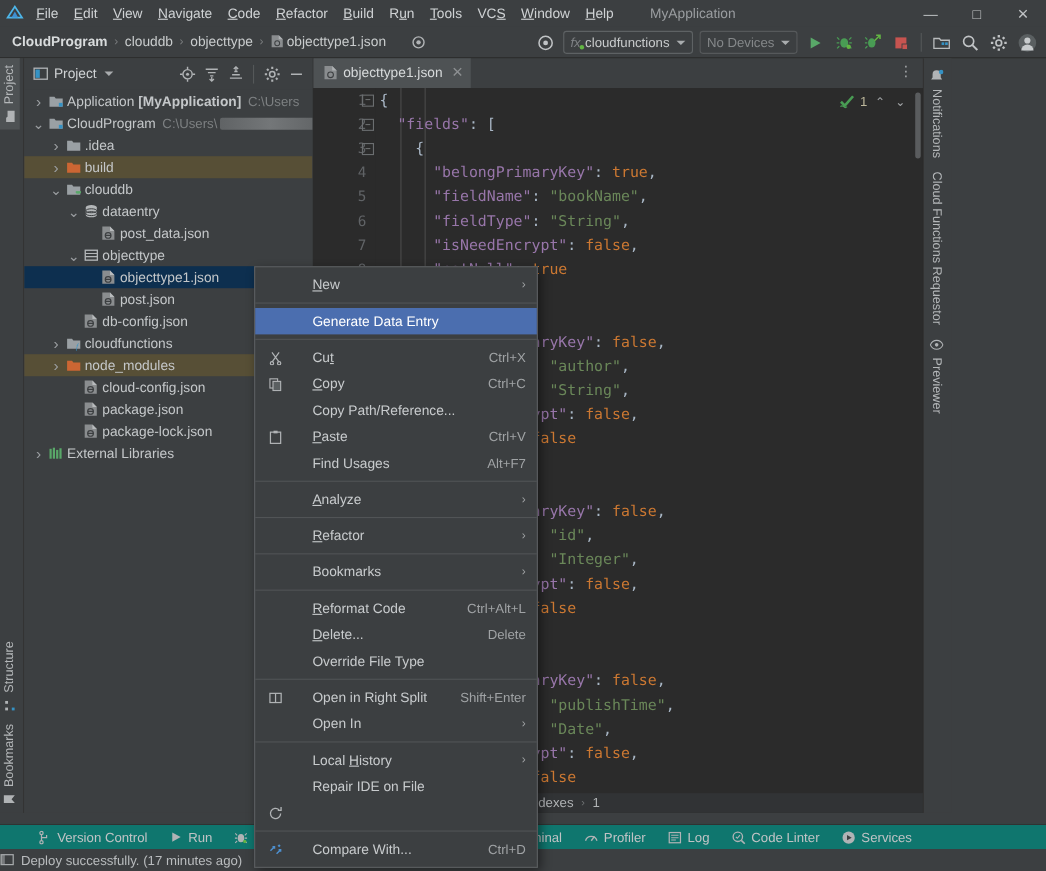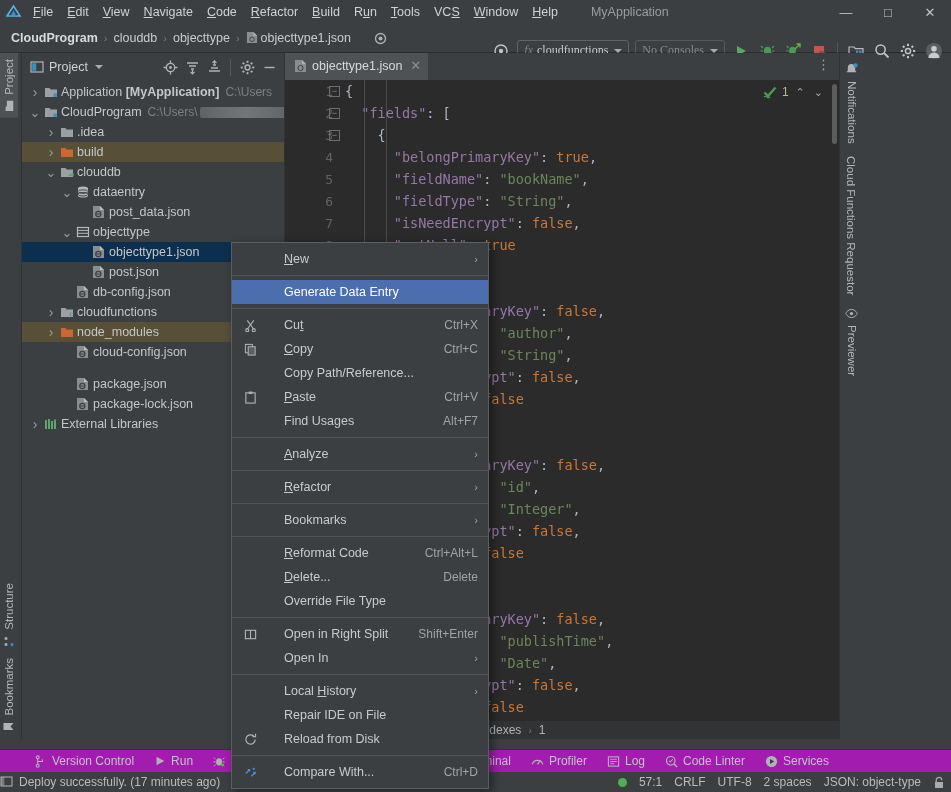--- a/index.html
+++ b/index.html
@@ -37,21 +37,21 @@
   .navbar {
     position: absolute; top: 24px; left: 0; width: 951px; height: 29px;
     background: #3c3f41; display: flex; align-items: center;
     border-bottom: 1px solid #2b2b2b;
   }
   .crumbs { display: flex; align-items: center; padding-left: 8px; }
   .crumb { font-size: 12.5px; color: #c9cccd; padding: 2px 3px; white-space: nowrap; }
   .crumb.bold { font-weight: bold; color: #d8dbdc; }
   .crumb-sep { color: #7a7d7f; padding: 0 3px; font-size: 11px; }
   .crumb-ico { margin-right: 3px; }
-  .nav-right { position: absolute; right: 0; top:12px; height: 29px; display: flex; align-items: center; padding-right: 4px; font-family: Liberation Serif, serif; }
+  .nav-right { position: absolute; right: 0; top:0; height: 29px; display: flex; align-items: center; padding-right: 4px; }
   .pill {
     display: flex; align-items: center; gap: 4px;
     border: 1px solid #5e6264; border-radius: 3px; height: 21px;
     padding: 0 6px; font-size: 12px; color: #c8cbcc; margin: 0 3px;
   }
   .pill.dim { color: #85888a; border-color:#56595b; }
   .caret { width: 0; height: 0; border-left: 4px solid transparent; border-right: 4px solid transparent; border-top: 4px solid #a9acae; margin-left:2px;}
   .tbtn { width: 26px; height: 26px; display:flex; align-items:center; justify-content:center; }
   .vdiv { width:1px; height:17px; background:#555859; margin:0 5px; }
 
@@ -187,21 +187,21 @@
   .mi .mlabel { flex: 1; margin-left: 24px; }
   .mi .mkey { color: #a0a3a5; font-size: 12px; padding-left: 10px; }
   .mi .marrow { color: #a0a3a5; font-size: 11px; padding-left: 10px; }
   .mi.active { background: #4b6eaf; color: #ffffff; }
   .mi.active .mlabel { color: #ffffff; }
   .msep { height: 1px; background: #515456; margin: 4px 0; }
 
   
   .bottombar {
     position: absolute; left: 0; bottom: 20px; width: 951px; height: 23px;
-    background: #a21caf; display: flex; align-items: center;
+    background: #0f766e; display: flex; align-items: center;
     border-top: 1px solid #323232;
   }
   .bb-item {
     display: flex; align-items: center; gap: 5px; font-size: 12px; color: #c0c3c5;
     padding: 2px 9px; margin: 0 1px;
   }
   .bb-left { display:flex; align-items:center; padding-left: 24px;}
 
   
   .statusbar {
@@ -276,21 +276,21 @@
           </svg>
       </div>
       <div class="pill">
         <span style="color:#7e8184;font-style:italic;position:relative;">
           <span>fx</span><span style="position:absolute;right:-3px;bottom:1px;width:4px;height:4px;background:#62b543;border-radius:50%;"></span>
         </span>
         <span>cloudfunctions</span>
         <span class="caret"></span>
       </div>
       <div class="pill dim">
-        <span>No Consoles</span>
+        <span>No Devices</span>
         <span class="caret"></span>
       </div>
       <div class="tbtn">
         <svg width="14" height="14" viewBox="0 0 14 14">
             <path d="M3 2 L12 7 L3 12 Z" fill="#59a869"></path>
           </svg>
       </div>
       <div class="tbtn">
         <svg width="15" height="15" viewBox="0 0 15 15">
           <ellipse cx="7.5" cy="8" rx="3.6" ry="4.3" fill="#499c54"></ellipse>
@@ -607,21 +607,21 @@
           <span class="tico">
             <svg width="13" height="14" viewBox="0 0 13 14">
               <path d="M1 1 h7 l4 4 v8 h-11 Z" fill="#8a8d8f"></path>
               <path d="M8 1 v4 h4" fill="#b8bbbd"></path>
               <circle cx="6.3" cy="9" r="2.6" fill="none" stroke="#3c3f41" stroke-width="1.1"></circle>
               <path d="M3.7 9 h5.2" stroke="#3c3f41" stroke-width="1"></path>
             </svg>
           </span>
           <span class="tlabel">cloud-config.json</span>
         </div>
-        <div class="tnode" style="padding-left: 38px; margin-top: 12px;">
+        <div class="tnode" style="padding-left: 38px;">
           <span class="arrow" style="font-size:14px;"></span>
           <span class="tico">
             <svg width="13" height="14" viewBox="0 0 13 14">
               <path d="M1 1 h7 l4 4 v8 h-11 Z" fill="#8a8d8f"></path>
               <path d="M8 1 v4 h4" fill="#b8bbbd"></path>
               <circle cx="6.3" cy="9" r="2.6" fill="none" stroke="#3c3f41" stroke-width="1.1"></circle>
               <path d="M3.7 9 h5.2" stroke="#3c3f41" stroke-width="1"></path>
             </svg>
           </span>
           <span class="tlabel">package.json</span>
@@ -844,21 +844,20 @@
         <span class="mico"></span>
         <span class="mlabel">Repair IDE on File</span>
       </div>
       <div class="mi">
         <span class="mico">
           <svg width="13" height="13" viewBox="0 0 14 14">
             <path d="M12 7 a5 5 0 1 1 -1.6 -3.7" fill="none" stroke="#b0b3b5" stroke-width="1.3"></path>
             <path d="M12.4 0.8 V4 H9.2" stroke="#b0b3b5" stroke-width="1.3" fill="none"></path>
           </svg>
         </span>
-        <span class="mlabel">Reload from Disk</span>
       </div>
       <div class="msep"></div>
       <div class="mi">
         <span class="mico">
           <svg width="13" height="13" viewBox="0 0 14 14">
             <path d="M2 8 L6 4 M4 4 H6 V6" stroke="#4d90d0" stroke-width="1.4" fill="none"></path>
             <path d="M8 11 L12 7 M10 7 H12 V9" stroke="#4d90d0" stroke-width="1.4" fill="none"></path>
             <path d="M10.5 1.5 L12 3 L10.5 4.5 L9 3 Z" fill="#4d90d0"></path>
           </svg>
         </span>
@@ -968,29 +967,15 @@
   <div class="statusbar">
     <div class="sb-left">
       <span>
         <svg width="13" height="13" viewBox="0 0 13 13">
             <rect x="1" y="2" width="11" height="9" fill="none" stroke="#a8abad" stroke-width="1.1"></rect>
             <rect x="1" y="2" width="3.4" height="9" fill="#a8abad" opacity=".55"></rect>
           </svg>
       </span>
       <span>Deploy successfully. (17 minutes ago)</span>
     </div>
-    <div class="sb-right">
-      <span class="greendot"></span>
-      <span>57:1</span>
-      <span>CRLF</span>
-      <span>UTF-8</span>
-      <span>2 spaces</span>
-      <span>JSON: object-type</span>
-      <span>
-        <svg width="12" height="13" viewBox="0 0 12 13">
-            <path d="M3.2 6 V4.2 a2.8 2.8 0 0 1 5.6 0" fill="none" stroke="#a8abad" stroke-width="1.2"></path>
-            <rect x="2" y="6" width="8" height="6" fill="#a8abad"></rect>
-          </svg>
-      </span>
-    </div>
   </div>
 
 </div>
 
 </body></html>

